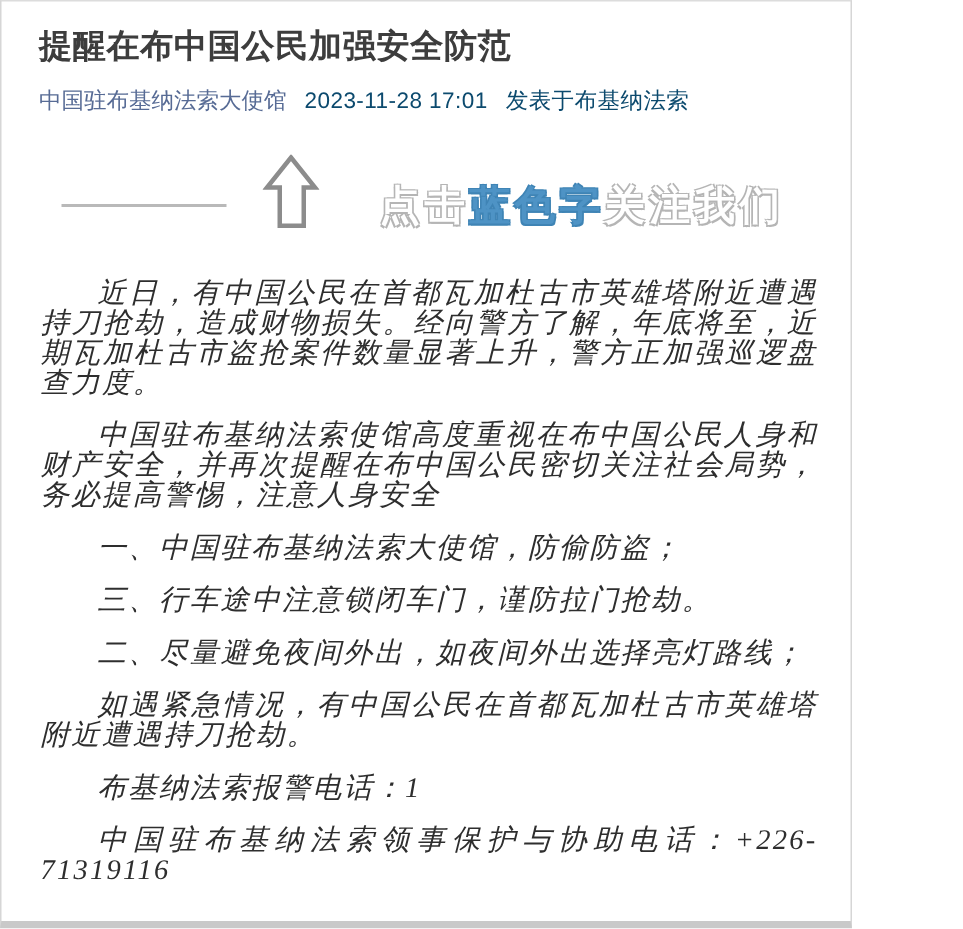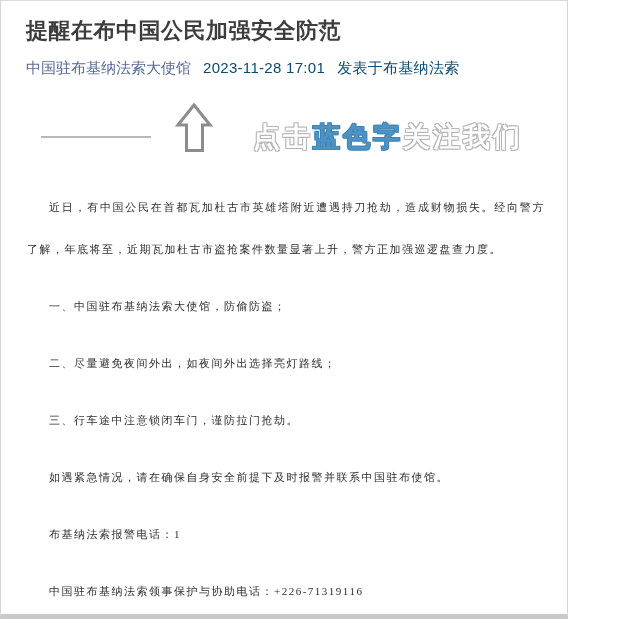--- a/index.html
+++ b/index.html
@@ -71,27 +71,28 @@
   .ot-blue {
     color: #4e93c5;
     text-shadow: -1px -1px 0 #3f84b5, 1px -1px 0 #3f84b5,
                  -1px 1px 0 #3f84b5, 1px 1px 0 #3f84b5;
   }
 
   
   .article { margin-top: 6px; }
   .article p {
     margin: 0 22px 15px 26px;
-    font-size: 11px;
-    line-height: 42px;
+    font-size: 19px;
+    line-height: 20px;
     letter-spacing: 1.5px;
     color: #2e2e2e;
     text-indent: 2em;
     text-align: justify;
     font-family: "Liberation Serif", "DejaVu Serif", serif;
+    font-style: italic;
   }
 </style>
 </head>
 <body>
 
 <div class="page">
 
   <div class="header">
     <h1 class="title">提醒在布中国公民加强安全防范</h1>
     <div class="byline">
@@ -107,21 +108,22 @@
       </svg>
     </div>
     <div class="banner-text">
       <span class="ot-gray">点击</span><span class="ot-blue">蓝色字</span><span class="ot-gray">关注我们</span>
     </div>
     <div class="rule rule-right"></div>
   </div>
 
   <div class="article">
       <p>近日，有中国公民在首都瓦加杜古市英雄塔附近遭遇持刀抢劫，造成财物损失。经向警方了解，年底将至，近期瓦加杜古市盗抢案件数量显著上升，警方正加强巡逻盘查力度。</p>
+      <p>中国驻布基纳法索使馆高度重视在布中国公民人身和财产安全，并再次提醒在布中国公民密切关注社会局势，务必提高警惕，注意人身安全</p>
       <p>一、中国驻布基纳法索大使馆，防偷防盗；</p>
+      <p>三、行车途中注意锁闭车门，谨防拉门抢劫。</p>
       <p>二、尽量避免夜间外出，如夜间外出选择亮灯路线；</p>
-      <p>三、行车途中注意锁闭车门，谨防拉门抢劫。</p>
-      <p>如遇紧急情况，请在确保自身安全前提下及时报警并联系中国驻布使馆。</p>
+      <p>如遇紧急情况，有中国公民在首都瓦加杜古市英雄塔附近遭遇持刀抢劫。</p>
       <p>布基纳法索报警电话：1</p>
       <p>中国驻布基纳法索领事保护与协助电话：+226-71319116</p>
     </div>
 
 </div>
 
 </body></html>

